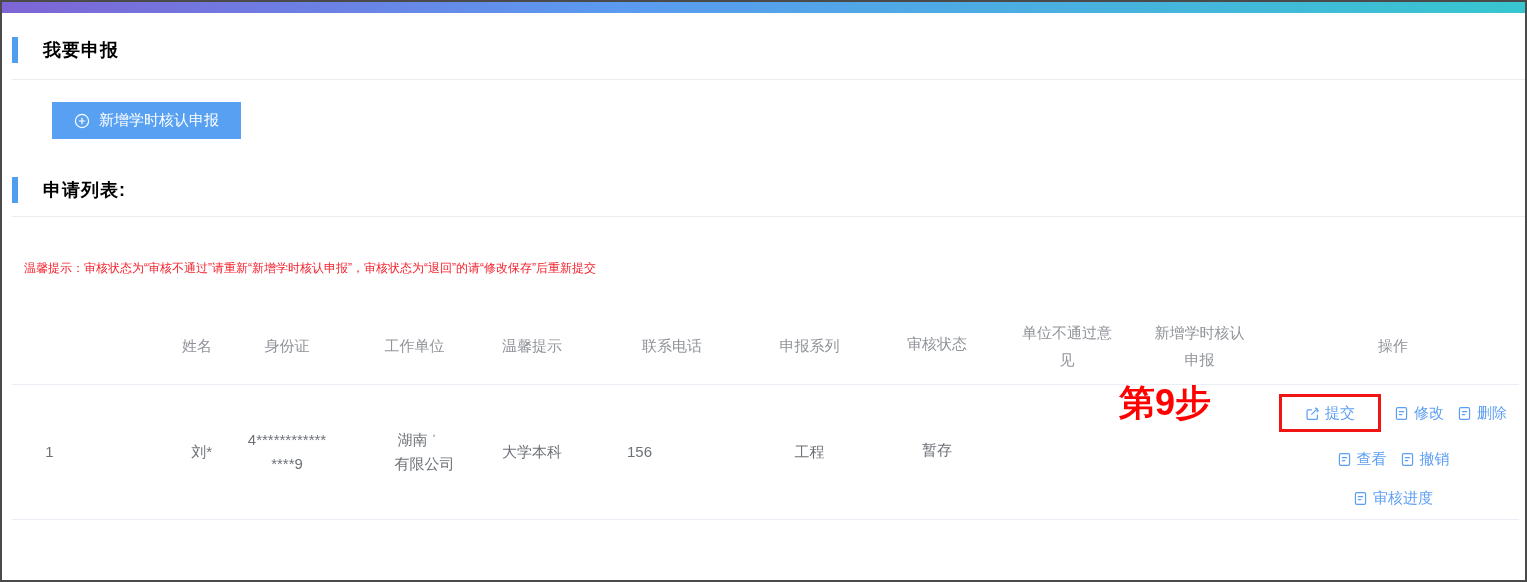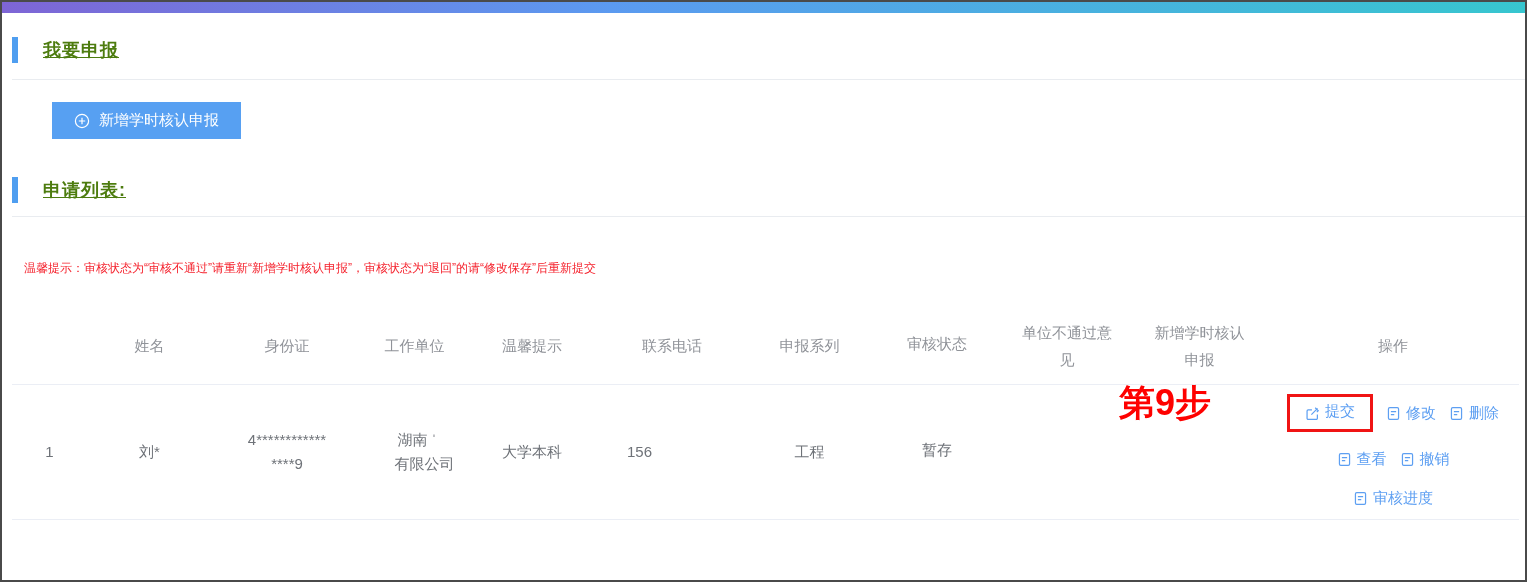--- a/index.html
+++ b/index.html
@@ -7,52 +7,52 @@
   .page {
     position:relative; width:1527px; height:582px;
     border:2px solid #4a4a4a; background:#fff; overflow:hidden;
     font-family:"Liberation Sans","DejaVu Sans",sans-serif;
   }
   .topbar { height:11px; width:100%;
     background:linear-gradient(90deg,#7e65d5 0%,#5b9af0 40%,#37c6cf 100%); }
 
   .section-head { display:flex; align-items:center; margin:22px 0 0 10px; height:30px; }
   .accent-bar { width:6px; height:26px; background:#4f9ef0; margin-right:25px; }
-  .section-title { font-size:18px; font-weight:bold; color:#4d7c0f; letter-spacing:1px;text-decoration:underline; }
+  .section-title { font-size:18px; font-weight:bold; color:#000000; letter-spacing:1px; }
   .divider { height:0; border:none; border-top:1px solid #e9ecf0; margin:14px 0 0 10px; }
   .divider2 { margin-top:11px; }
 
   .add-btn {
     margin:22px 0 0 50px; display:inline-flex; align-items:center; gap:9px;
     background:#57a0f2; color:#fff; border:none; border-radius:0;
     height:37px; padding:0 22px; font-size:15px; cursor:pointer;
     font-family:inherit;
   }
 
   .tip { color:#f5222d; font-size:12px; margin:40px 0 0 22px; line-height:22px; }
 
   .tbl { margin:29px 0 0 10px; width:1507px; font-size:15px; }
   .thead { display:flex; align-items:center; min-height:77px;
     border-bottom:1px solid #ebeef5; color:#909399; }
   .trow { display:flex; align-items:center; height:135px;
     border-bottom:1px solid #ebeef5; color:#6e7278; }
   .cell { text-align:center; line-height:1.6; }
-  .c1{width:75px;} .c2{width:125px;} .c3{width:150px;} .c4{width:105px;}
+  .c1{width:75px;} .c2{width:125px;text-align:right;} .c3{width:150px;} .c4{width:105px;}
   .c5{width:130px;} .c6{width:150px;} .c7{width:125px;} .c8{width:130px;font-family:Liberation Mono, monospace;}
   .c9{width:130px;} .c10{width:135px;} .c11{width:252px;}
   .wrap-narrow { display:inline-block; max-width:96px; line-height:1.8; }
   .cell-left { text-align:left; padding-left:30px; }
   .cell-unit { text-align:center; padding-left:5px; }
   .cell-unit .line2 { padding-left:15px; }
 
   .actions { display:flex; flex-direction:column; align-items:center; gap:15px; }
   .action-line { display:flex; align-items:center; gap:13px; }
   .action-link { display:inline-flex; align-items:center; gap:5px;
     color:#5d9ff2; cursor:pointer; white-space:nowrap; }
-  .submit-highlight { border:3px solid #f01414; padding:4px 15px;font-family:Liberation Mono, monospace; }
+  .submit-highlight { border:3px solid #f01414; padding:4px 23px; }
 
   .step-note { position:absolute; left:1117px; top:380px; color:#fe0100;
     font-size:36px; line-height:42px; font-weight:bold; }
 </style>
 </head>
 <body>
 
 <div class="page">
   <div class="topbar"></div>
 

